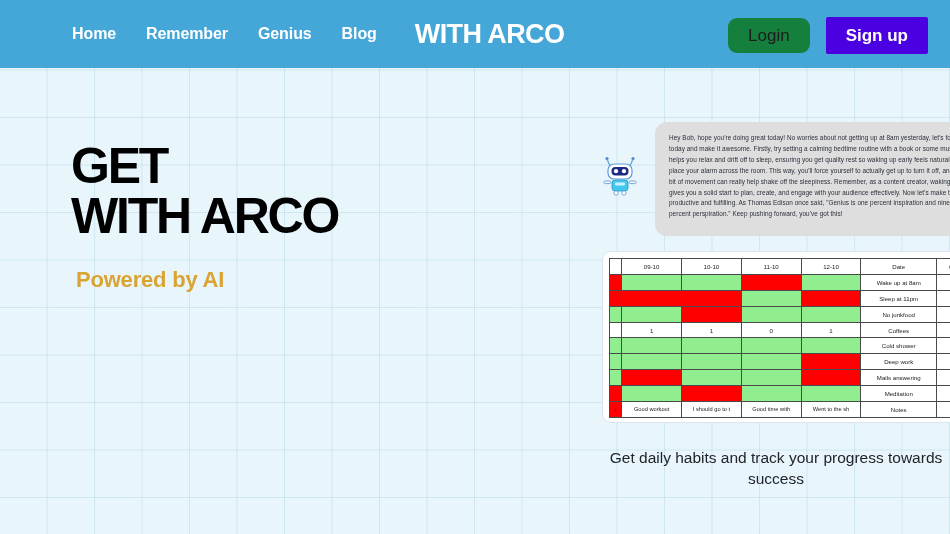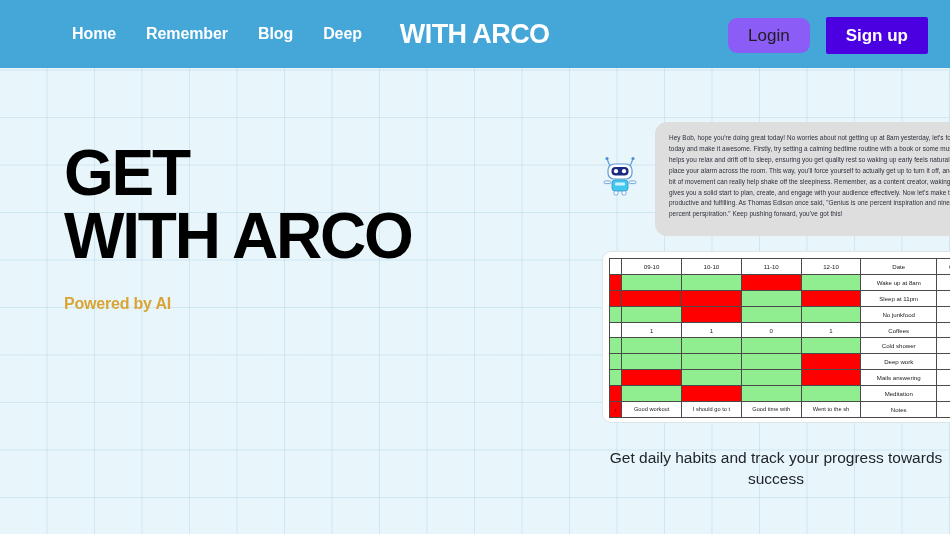--- a/index.html
+++ b/index.html
@@ -60,21 +60,21 @@
   }
   .nav-actions {
     position: absolute;
     right: 22px;
     top: 17px;
     display: flex;
     align-items: center;
     gap: 16px;
   }
   .btn-login {
-    background: #8b5cf6;
+    background: #15803d;
     color: #1d1d1d;
     border: none;
     border-radius: 9px;
     padding: 7px 20px;
     font-size: 17px;
     font-family: "Liberation Sans", sans-serif;
     cursor: pointer;
     line-height: 1.25;
   }
   .btn-signup {
@@ -92,33 +92,35 @@
 
   
   .hero-left {
     position: absolute;
     left: 64px;
     top: 142px;
     width: 560px;
     z-index: 5;
   }
   .hero-title {
-    font-size: 64px;
+    font-size: 50px;
     font-weight: 900;
     line-height: 0.99;
     color: #000000;
     letter-spacing: -2.2px;
+    margin-left: 7px;
   }
   .hero-title .line { display: block; white-space: nowrap; }
   .hero-sub {
     margin-top: 26px;
-    font-size: 16px;
+    font-size: 22px;
     font-weight: bold;
     color: #d9a434;
     letter-spacing: -0.2px;
+    margin-left: 12px;
   }
 
   
   .hero-right {
     position: absolute;
     left: 590px;
     top: 118px;
     width: 400px;
   }
 
@@ -211,22 +213,22 @@
 </style>
 </head>
 <body>
 
 <div class="page">
 
   <div class="navbar">
     <div class="nav-links">
       <a class="nav-link">Home</a>
       <a class="nav-link">Remember</a>
+      <a class="nav-link">Genius</a>
       <a class="nav-link">Blog</a>
-      <a class="nav-link">Deep</a>
     </div>
     <div class="brand">WITH ARCO</div>
 
     <div class="nav-actions">
       <button class="btn-login">Login</button>
       <button class="btn-signup">Sign up</button>
     </div>
   </div>
 
   <div class="hero-left">

